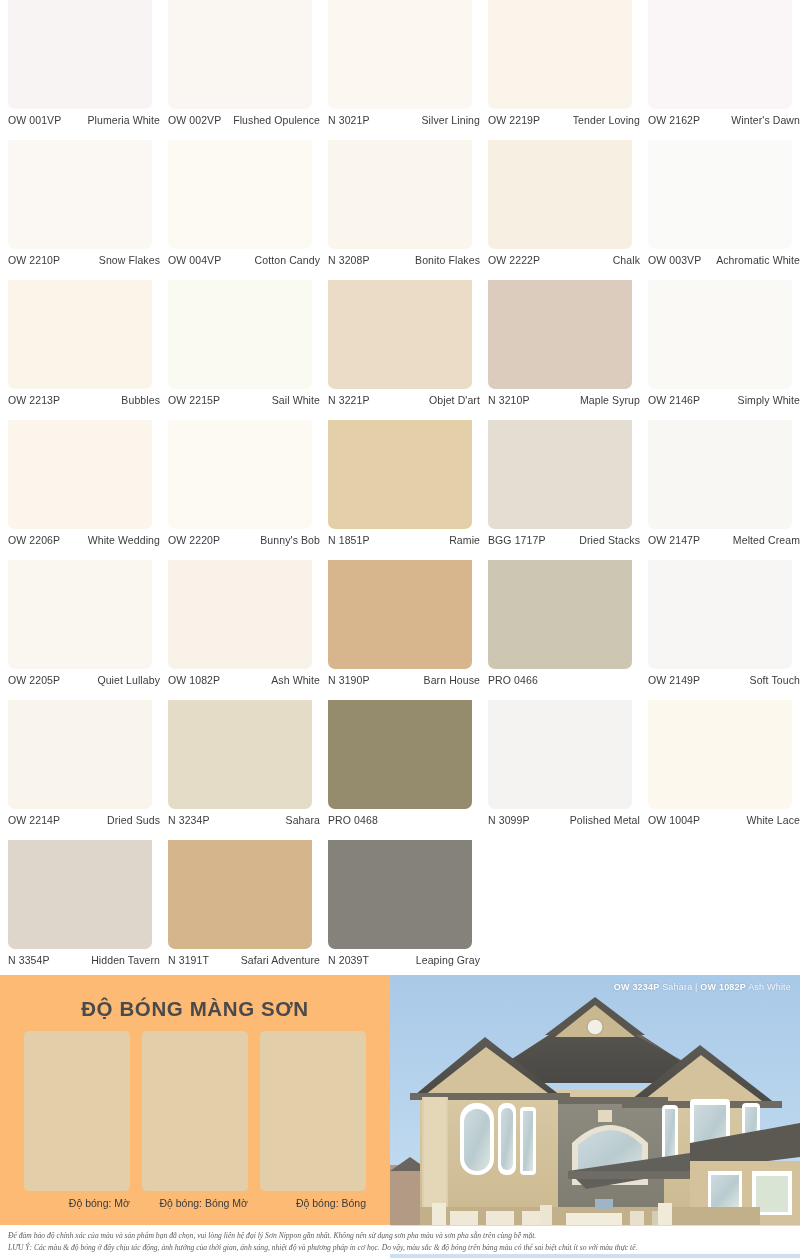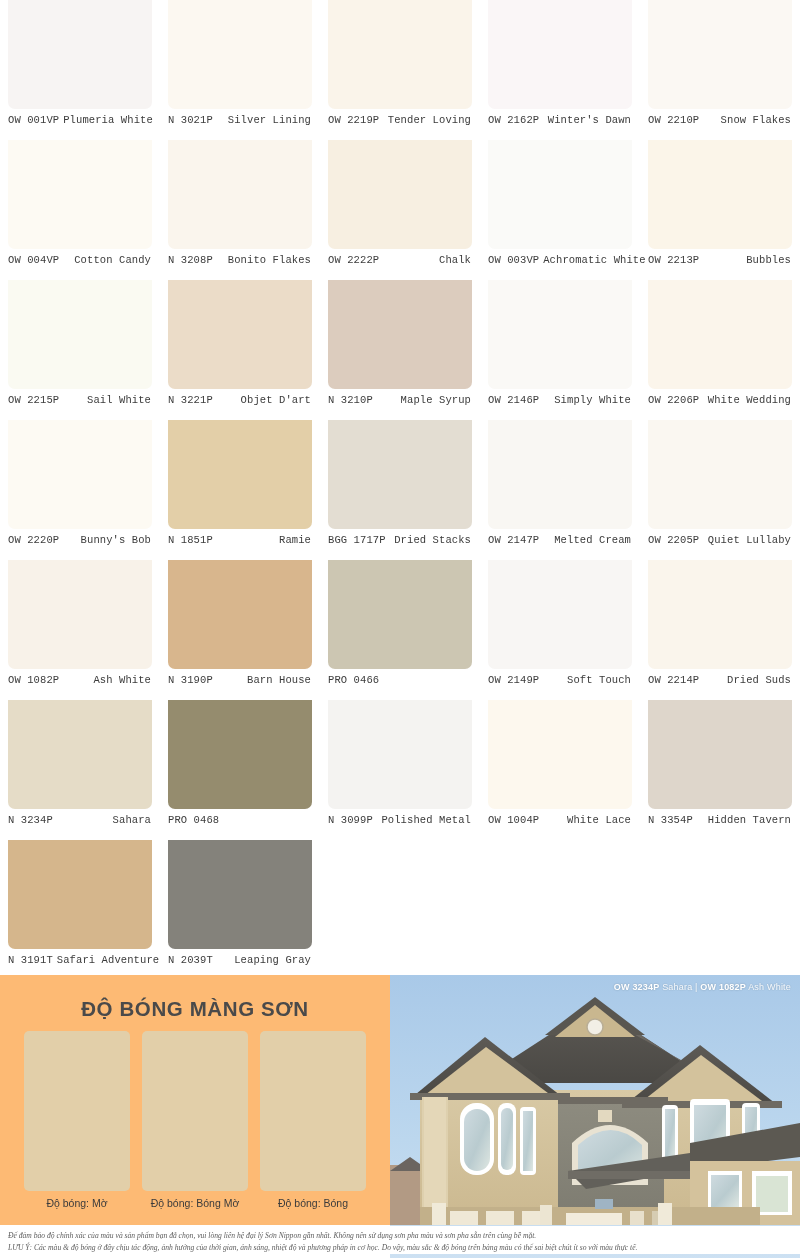--- a/index.html
+++ b/index.html
@@ -46,29 +46,28 @@
     height: 109px;
     border-radius: 0 0 7px 7px;
   }
   .swatch-cell.row-first .swatch-chip {
     top: -8px;
     height: 117px;
   }
   .swatch-labels {
     position: absolute;
     left: 8px;
-    right: 9px;
+    right: 0;
     top: 110px;
     height: 20px;
     display: flex;
     align-items: center;
     justify-content: space-between;
     gap: 4px;
     white-space: nowrap;
-    font-family: Liberation Mono, monospace;
   }
   .swatch-code {
     font-size: 10.5px;
     letter-spacing: 0.1px;
     color: #3b3b3b;
   }
   .swatch-name {
     font-size: 10.5px;
     letter-spacing: 0.1px;
     color: #3b3b3b;
@@ -109,21 +108,21 @@
   }
   .gloss-chip {
     width: 106px;
     height: 160px;
     border-radius: 5px;
   }
   .gloss-label {
     font-size: 10.5px;
     color: #3b3b3b;
     margin-top: 6px;
-    text-align: center;
+    text-align: right;
     white-space: nowrap;
   }
 
   
   .photo {
     position: relative;
     width: 410px;
     height: 300px;
     overflow: hidden;
     background: #b7d2ea;
@@ -169,20 +168,27 @@
 <body>
 
 <div class="page">
 
   <div class="swatch-grid" id="swatch-grid">
       <div class="swatch-cell row-first">
         <div class="swatch-chip" style="background: rgb(247, 244, 243);"></div>
         <div class="swatch-labels">
           <span class="swatch-code">OW 001VP</span>
           <span class="swatch-name">Plumeria White</span>
+        </div>
+      </div>
+      <div class="swatch-cell row-first">
+        <div class="swatch-chip" style="background: rgb(250, 247, 243);"></div>
+        <div class="swatch-labels">
+          <span class="swatch-code">OW 002VP</span>
+          <span class="swatch-name">Flushed Opulence</span>
         </div>
       </div>
       <div class="swatch-cell row-first">
         <div class="swatch-chip" style="background: rgb(252, 248, 241);"></div>
         <div class="swatch-labels">
           <span class="swatch-code">N 3021P</span>
           <span class="swatch-name">Silver Lining</span>
         </div>
       </div>
       <div class="swatch-cell row-first">

